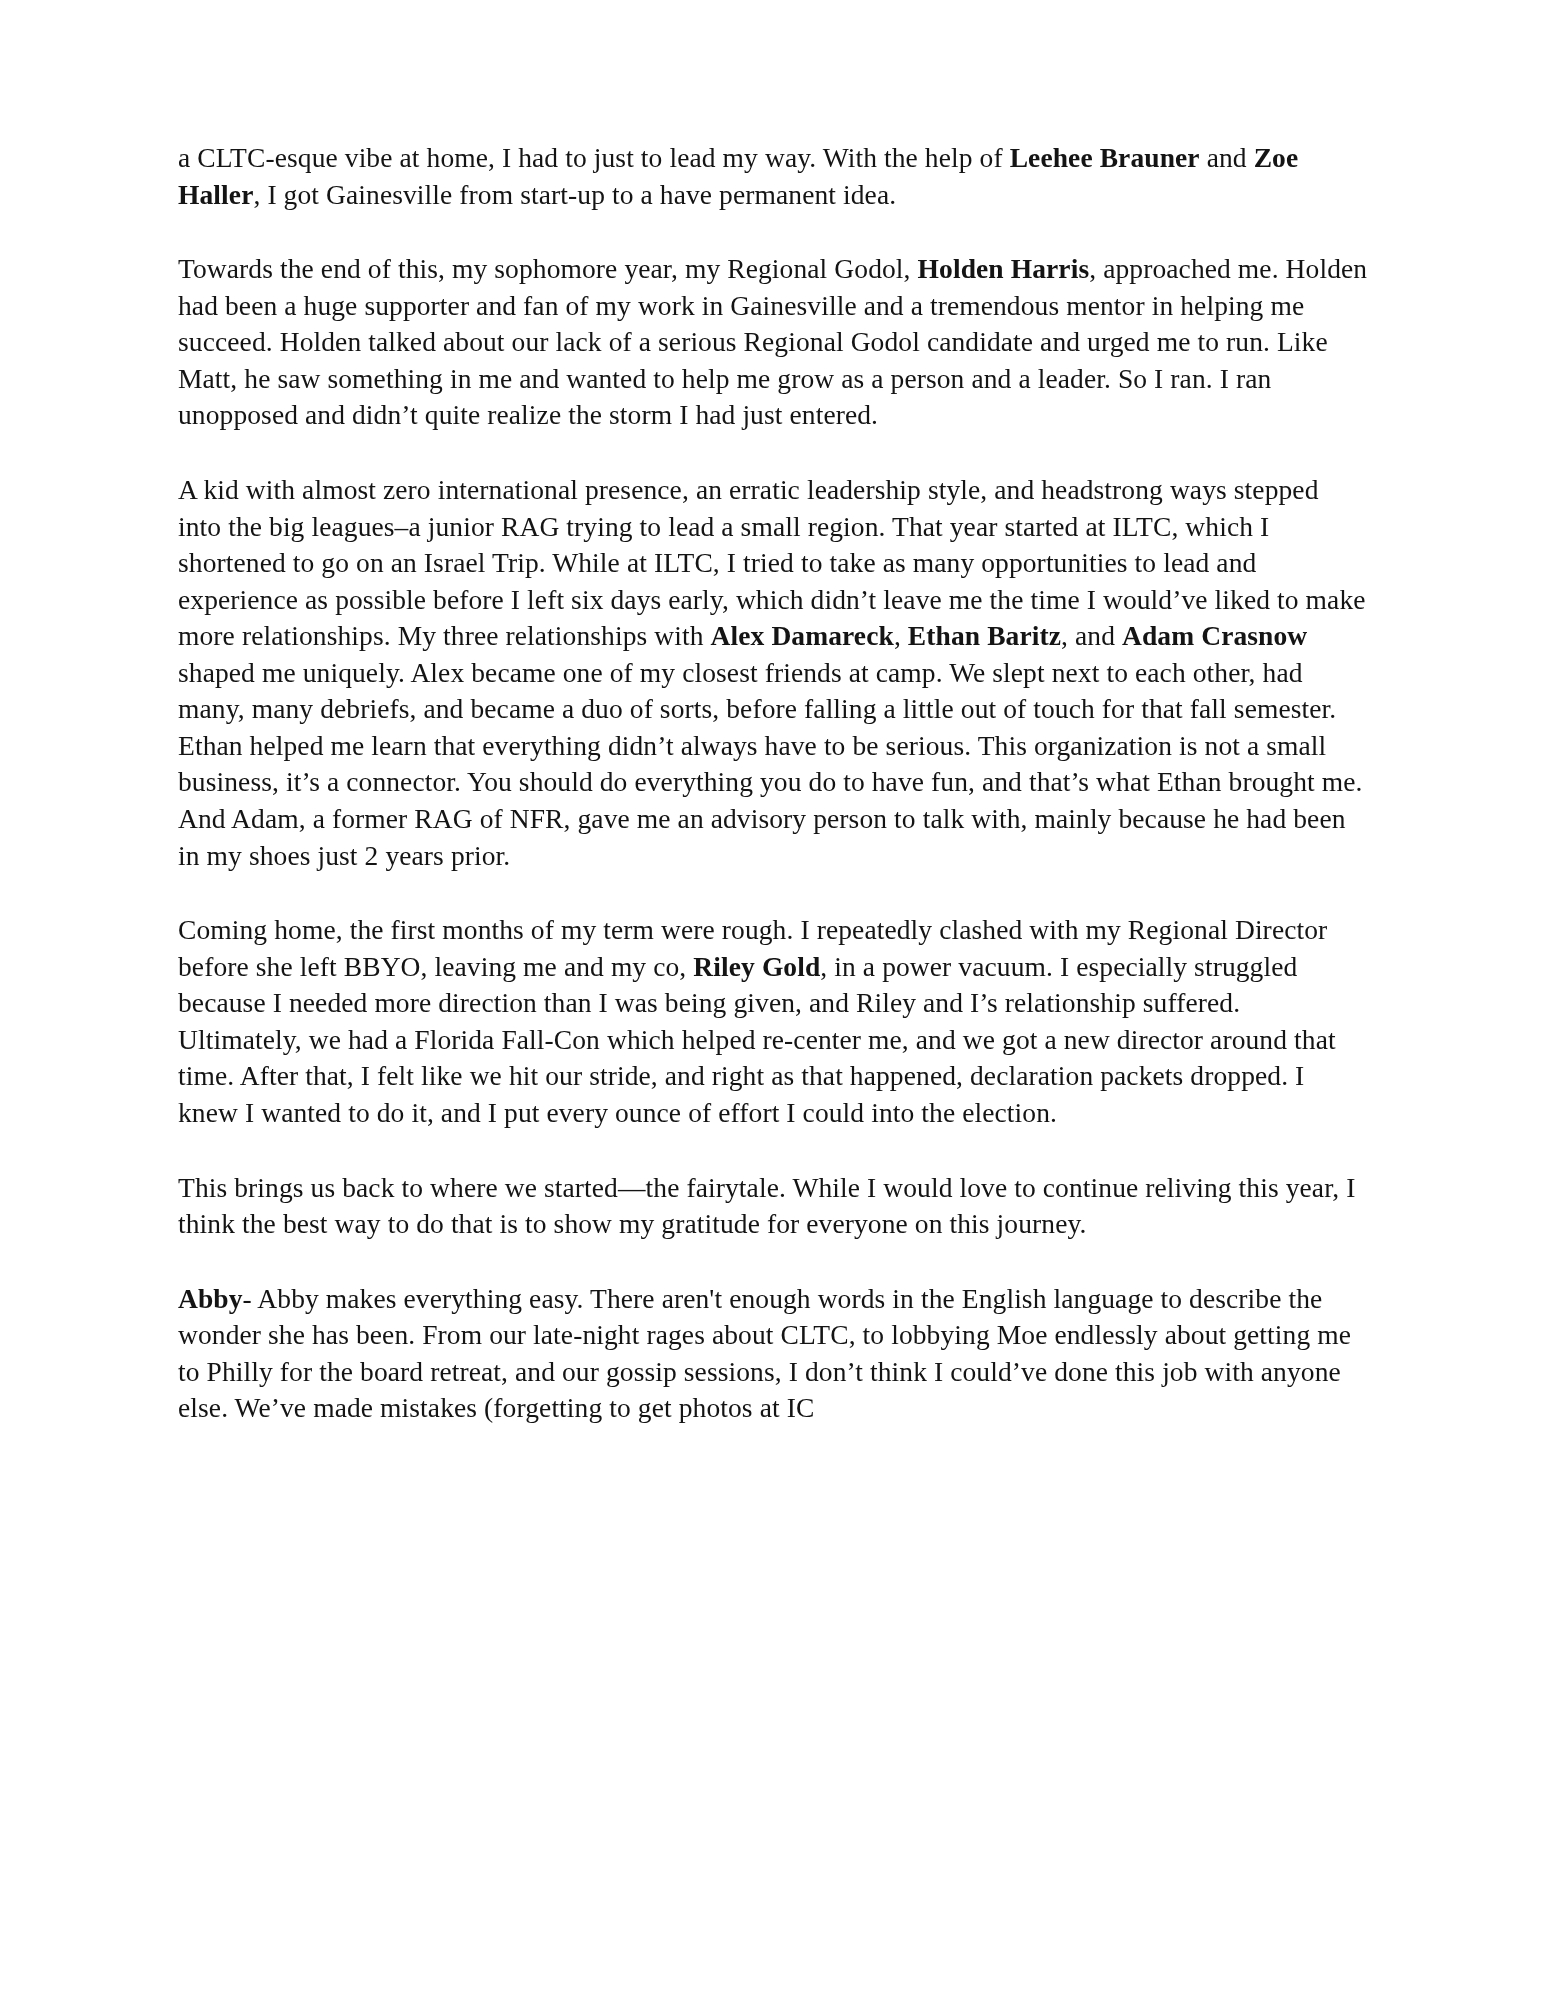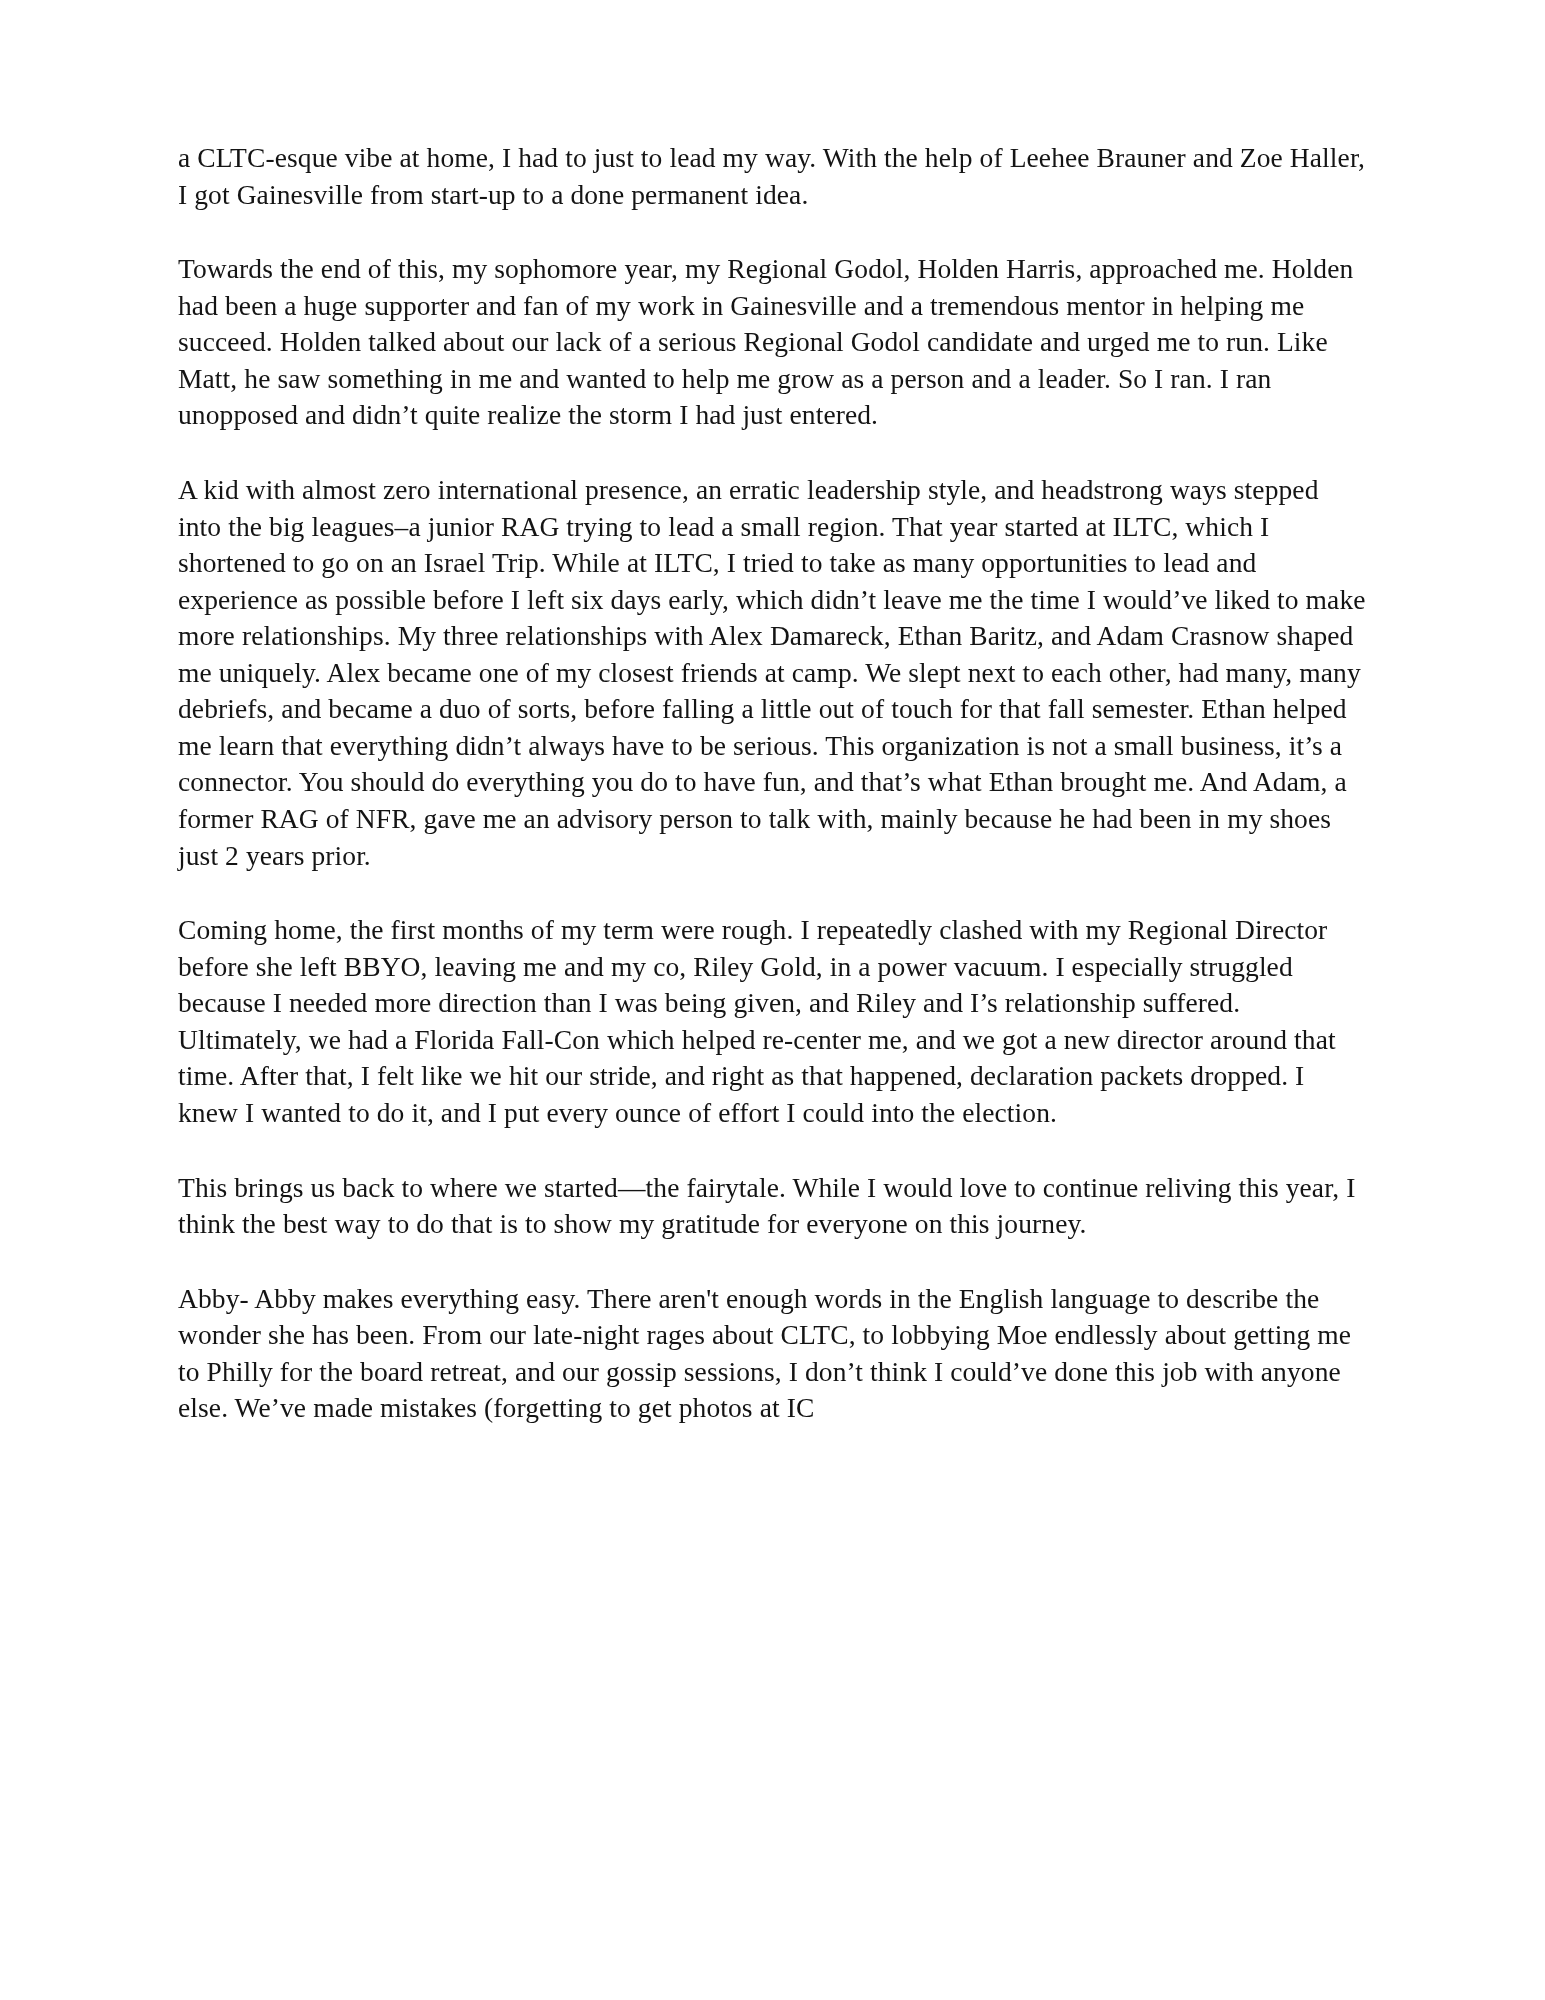--- a/index.html
+++ b/index.html
@@ -28,28 +28,28 @@
     font-size: 27.5px;
     line-height: 1.33;
     text-align: left;
     color: #141414;
     letter-spacing: 0.1px;
   }
   p.para:last-child {
     margin-bottom: 4px;
   }
   b, strong {
-    font-weight: 400;
+    font-weight: 700;
   }
 </style>
 </head>
 <body>
 
 <div class="page">
   <div class="doc-body">
-      <p class="para"><span>a CLTC-esque vibe at home, I had to just to lead my way. With the help of </span><b>Leehee Brauner</b><span> and </span><b>Zoe Haller</b><span>, I got Gainesville from start-up to a done permanent idea.</span></p>
+      <p class="para"><span>a CLTC-esque vibe at home, I had to just to lead my way. With the help of </span><b>Leehee Brauner</b><span> and </span><b>Zoe Haller</b><span>, I got Gainesville from start-up to a have permanent idea.</span></p>
       <p class="para"><span>Towards the end of this, my sophomore year, my Regional Godol, </span><b>Holden Harris</b><span>, approached me. Holden had been a huge supporter and fan of my work in Gainesville and a tremendous mentor in helping me succeed. Holden talked about our lack of a serious Regional Godol candidate and urged me to run. Like Matt, he saw something in me and wanted to help me grow as a person and a leader. So I ran. I ran unopposed and didn’t quite realize the storm I had just entered.</span></p>
       <p class="para"><span>A kid with almost zero international presence, an erratic leadership style, and headstrong ways stepped into the big leagues–a junior RAG trying to lead a small region. That year started at ILTC, which I shortened to go on an Israel Trip. While at ILTC, I tried to take as many opportunities to lead and experience as possible before I left six days early, which didn’t leave me the time I would’ve liked to make more relationships. My three relationships with </span><b>Alex Damareck</b><span>, </span><b>Ethan Baritz</b><span>, and </span><b>Adam Crasnow</b><span> shaped me uniquely. Alex became one of my closest friends at camp. We slept next to each other, had many, many debriefs, and became a duo of sorts, before falling a little out of touch for that fall semester. Ethan helped me learn that everything didn’t always have to be serious. This organization is not a small business, it’s a connector. You should do everything you do to have fun, and that’s what Ethan brought me. And Adam, a former RAG of NFR, gave me an advisory person to talk with, mainly because he had been in my shoes just 2 years prior.</span></p>
       <p class="para"><span>Coming home, the first months of my term were rough. I repeatedly clashed with my Regional Director before she left BBYO, leaving me and my co, </span><b>Riley Gold</b><span>, in a power vacuum. I especially struggled because I needed more direction than I was being given, and Riley and I’s relationship suffered. Ultimately, we had a Florida Fall-Con which helped re-center me, and we got a new director around that time. After that, I felt like we hit our stride, and right as that happened, declaration packets dropped. I knew I wanted to do it, and I put every ounce of effort I could into the election.</span></p>
       <p class="para"><span>This brings us back to where we started—the fairytale. While I would love to continue reliving this year, I think the best way to do that is to show my gratitude for everyone on this journey.</span></p>
       <p class="para"><b>Abby</b><span>- Abby makes everything easy. There aren't enough words in the English language to describe the wonder she has been. From our late-night rages about CLTC, to lobbying Moe endlessly about getting me to Philly for the board retreat, and our gossip sessions, I don’t think I could’ve done this job with anyone else. We’ve made mistakes (forgetting to get photos at IC</span></p>
     </div>
 </div>
 
 </body></html>

